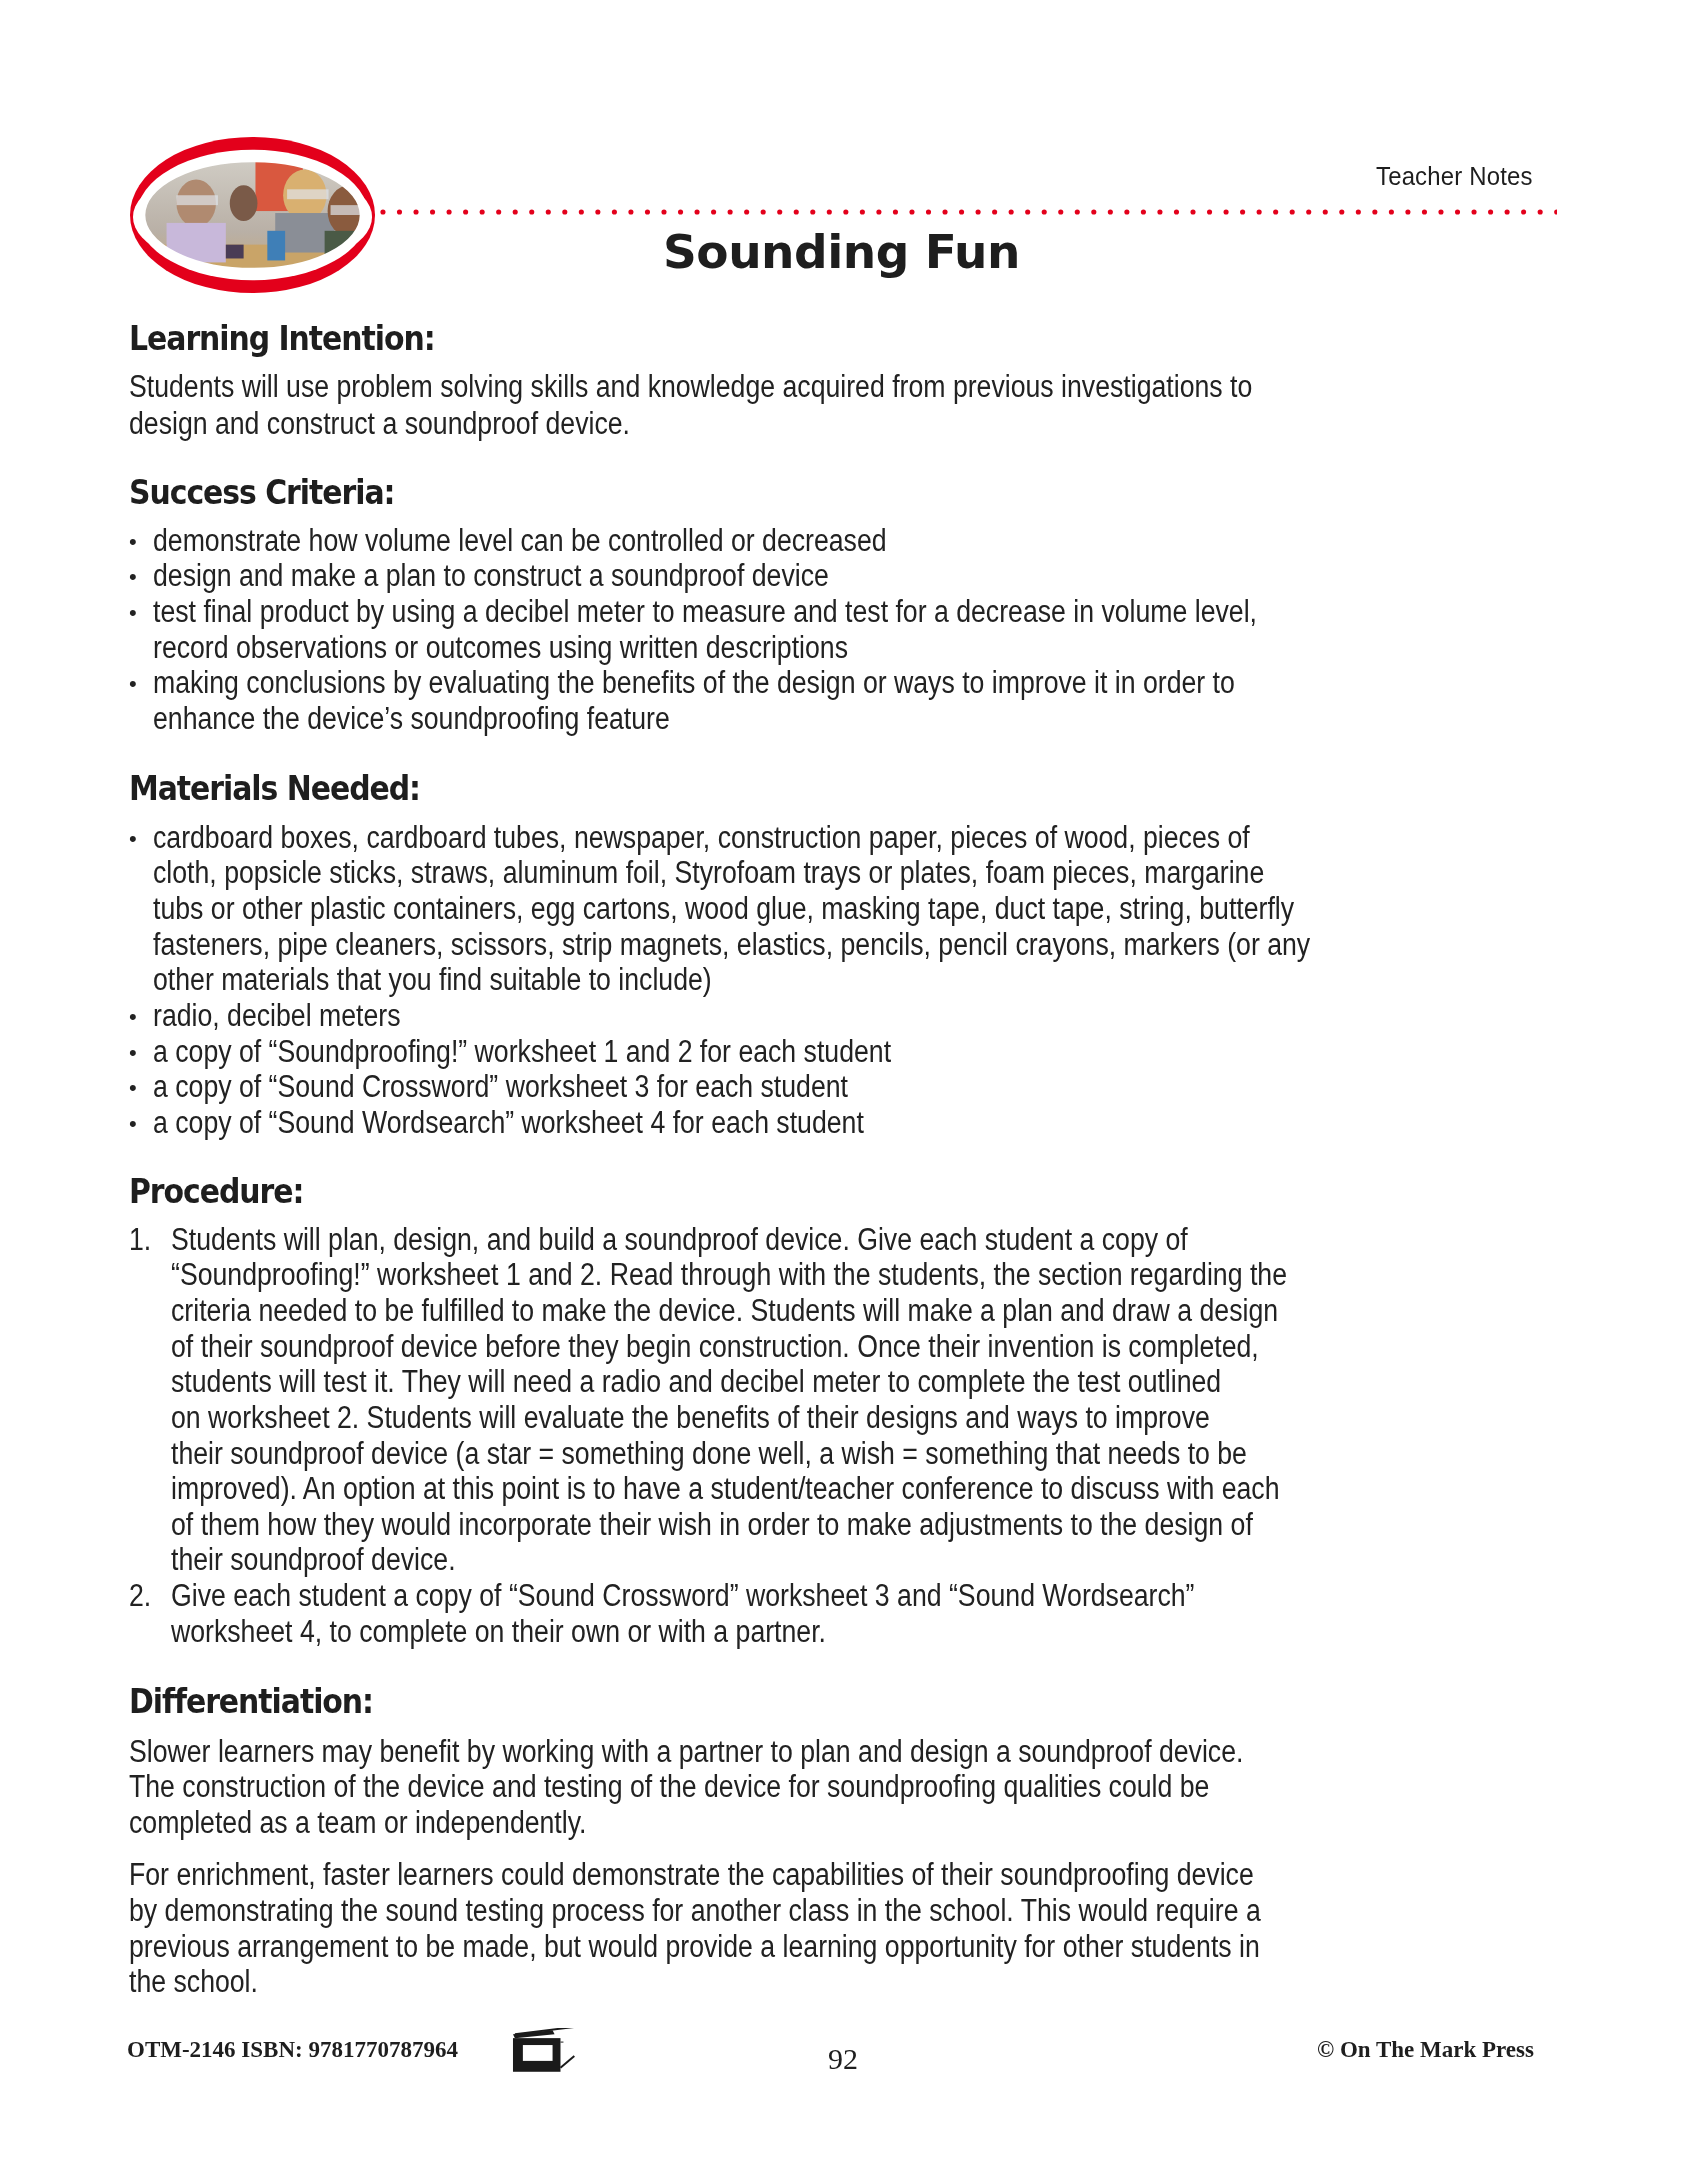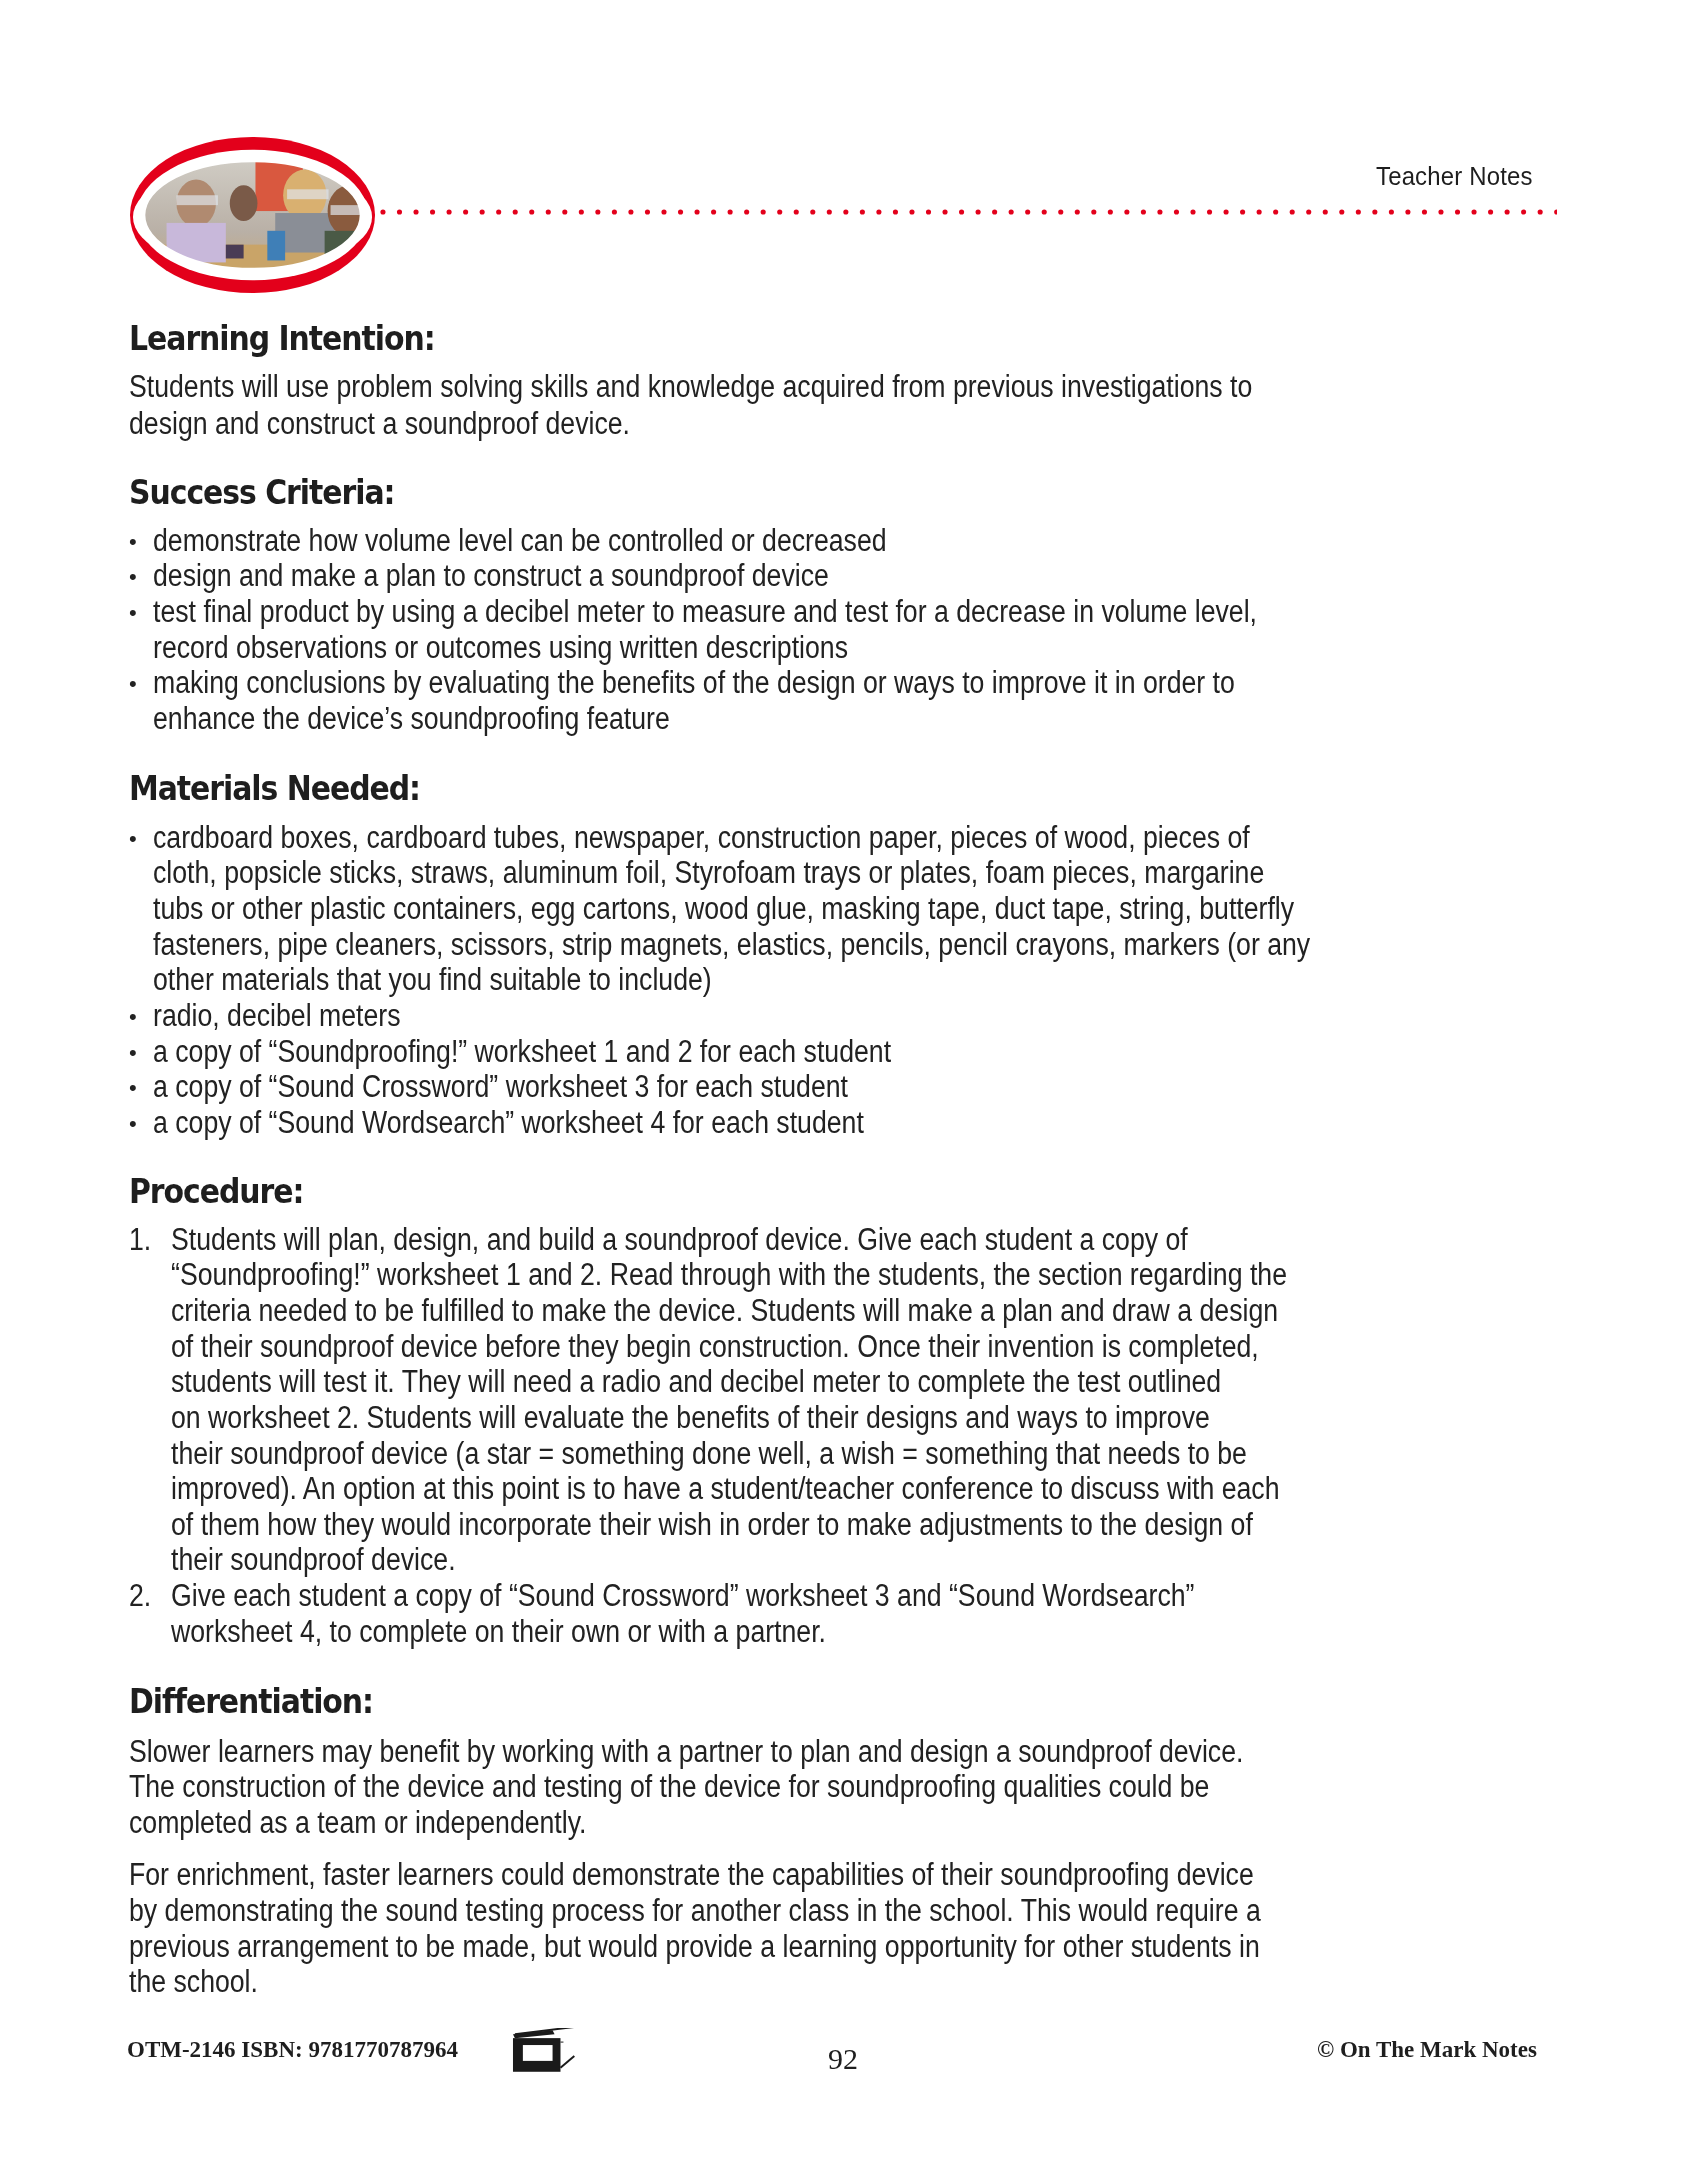--- a/index.html
+++ b/index.html
@@ -133,20 +133,21 @@
       <circle cx="1072.8" cy="6" r="2.6" fill="#e3001b"></circle>
       <circle cx="1089.5" cy="6" r="2.6" fill="#e3001b"></circle>
       <circle cx="1106.2" cy="6" r="2.6" fill="#e3001b"></circle>
       <circle cx="1122.9" cy="6" r="2.6" fill="#e3001b"></circle>
       <circle cx="1139.6" cy="6" r="2.6" fill="#e3001b"></circle>
       <circle cx="1156.3" cy="6" r="2.6" fill="#e3001b"></circle>
       <circle cx="1173.0" cy="6" r="2.6" fill="#e3001b"></circle>
       <circle cx="1189.7" cy="6" r="2.6" fill="#e3001b"></circle>
     </svg>
 
+  <div class="page-title"><span>Sounding Fun</span></div>
 
   <div class="section-head" style="top:318px">Learning Intention:</div>
   <div class="line" style="left:129px; top:369px">Students will use problem solving skills and knowledge acquired from previous investigations to</div>
   <div class="line" style="left:129px; top:406px">design and construct a soundproof device.</div>
 
   <div class="section-head" style="top:472px">Success Criteria:</div>
   <div>
     <span class="bullet" style="left:129px; top:529px">•</span>
     <div class="line" style="left:153px; top:523px">demonstrate how volume level can be controlled or decreased</div>
     <span class="bullet" style="left:129px; top:564px">•</span>
@@ -211,16 +212,16 @@
   <div class="footer-code">OTM-2146  ISBN: 9781770787964</div>
   <svg class="scanner-icon" viewBox="0 0 96 44">
     <polygon points="2,6 42,2 44,6 4,10" fill="#1a1a1a"></polygon>
     <line x1="4" y1="6" x2="70" y2="-2" stroke="#1a1a1a" stroke-width="2"></line>
     <rect x="2" y="10" width="48" height="34" fill="#1a1a1a"></rect>
     <rect x="12" y="17" width="30" height="16" fill="#ffffff"></rect>
     <line x1="50" y1="40" x2="64" y2="28" stroke="#1a1a1a" stroke-width="2"></line>
     <line x1="50" y1="14" x2="53" y2="14" stroke="#1a1a1a" stroke-width="1"></line>
   </svg>
   <div class="page-number">92</div>
-  <div class="copyright">© On The Mark Notes</div>
+  <div class="copyright">© On The Mark Press</div>
 
 </div>
 
 
 </body></html>

